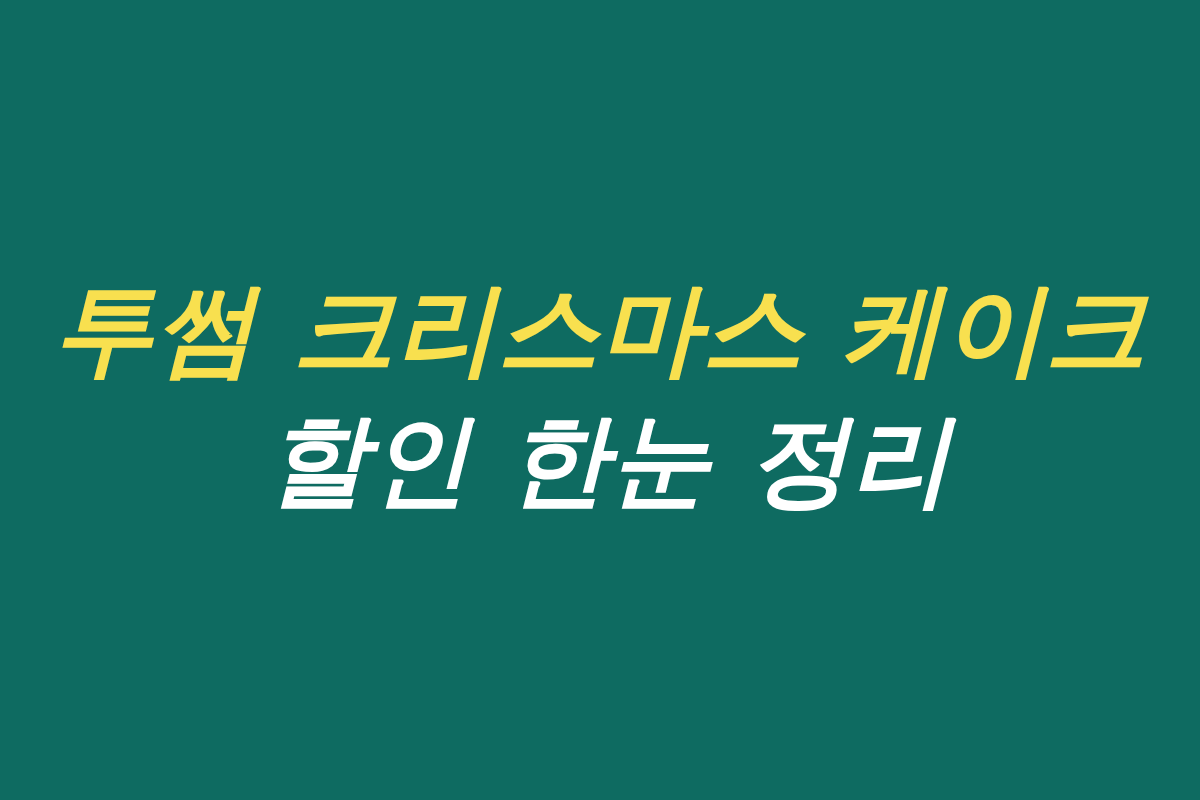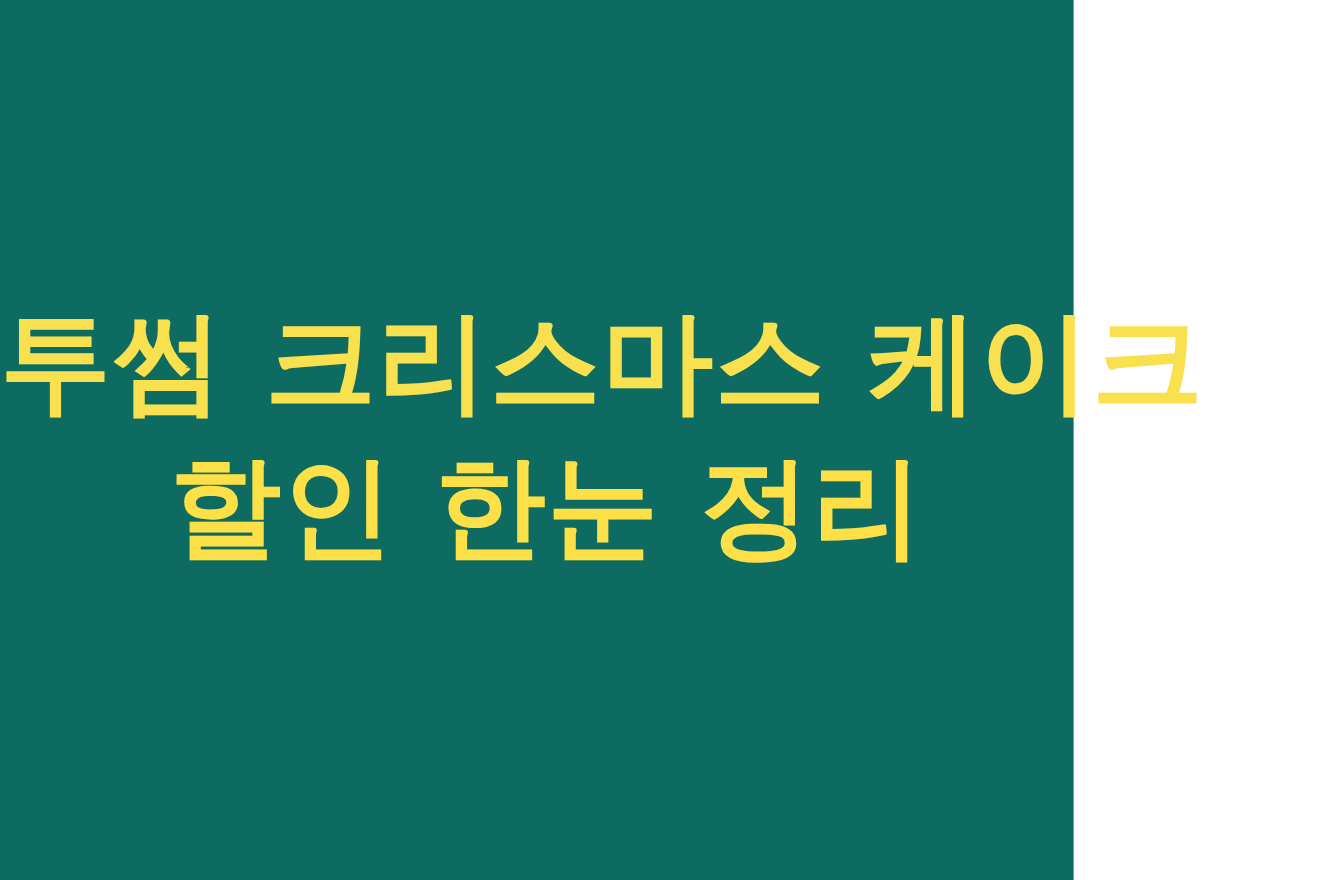--- a/index.html
+++ b/index.html
@@ -9,27 +9,28 @@
 
   body {
     width: 1200px;
     height: 800px;
     overflow: hidden;
     font-family: "DejaVu Sans", "Liberation Sans", sans-serif;
   }
 
   #banner {
     position: relative;
-    width: 976px;
+    width: 1200px;
     height: 800px;
     background: #0E6B61;
     display: flex;
     align-items: center;
     justify-content: center;
     box-sizing: border-box;
+    font-style: italic;
   }
 
   #title-block {
     width: 100%;
     text-align: center;
     transform: translateY(-5px);
   }
 
   .title-line {
     display: block;
@@ -50,15 +51,15 @@
   #title-line-2 {
     font-size: 101px;
   }
 </style>
 </head>
 <body>
 
 <div id="banner" style="background: rgb(14, 107, 97);">
   <div id="title-block">
     <span id="title-line-1" class="title-line" style="color: rgb(248, 224, 79);">투썸 크리스마스 케이크</span>
-    <span id="title-line-2" class="title-line" style="color: #fde047; padding-left: 19px;">할인 한눈 정리</span>
+    <span id="title-line-2" class="title-line" style="color: #ffffff; padding-left: 19px;">할인 한눈 정리</span>
   </div>
 </div>
 
 </body></html>

